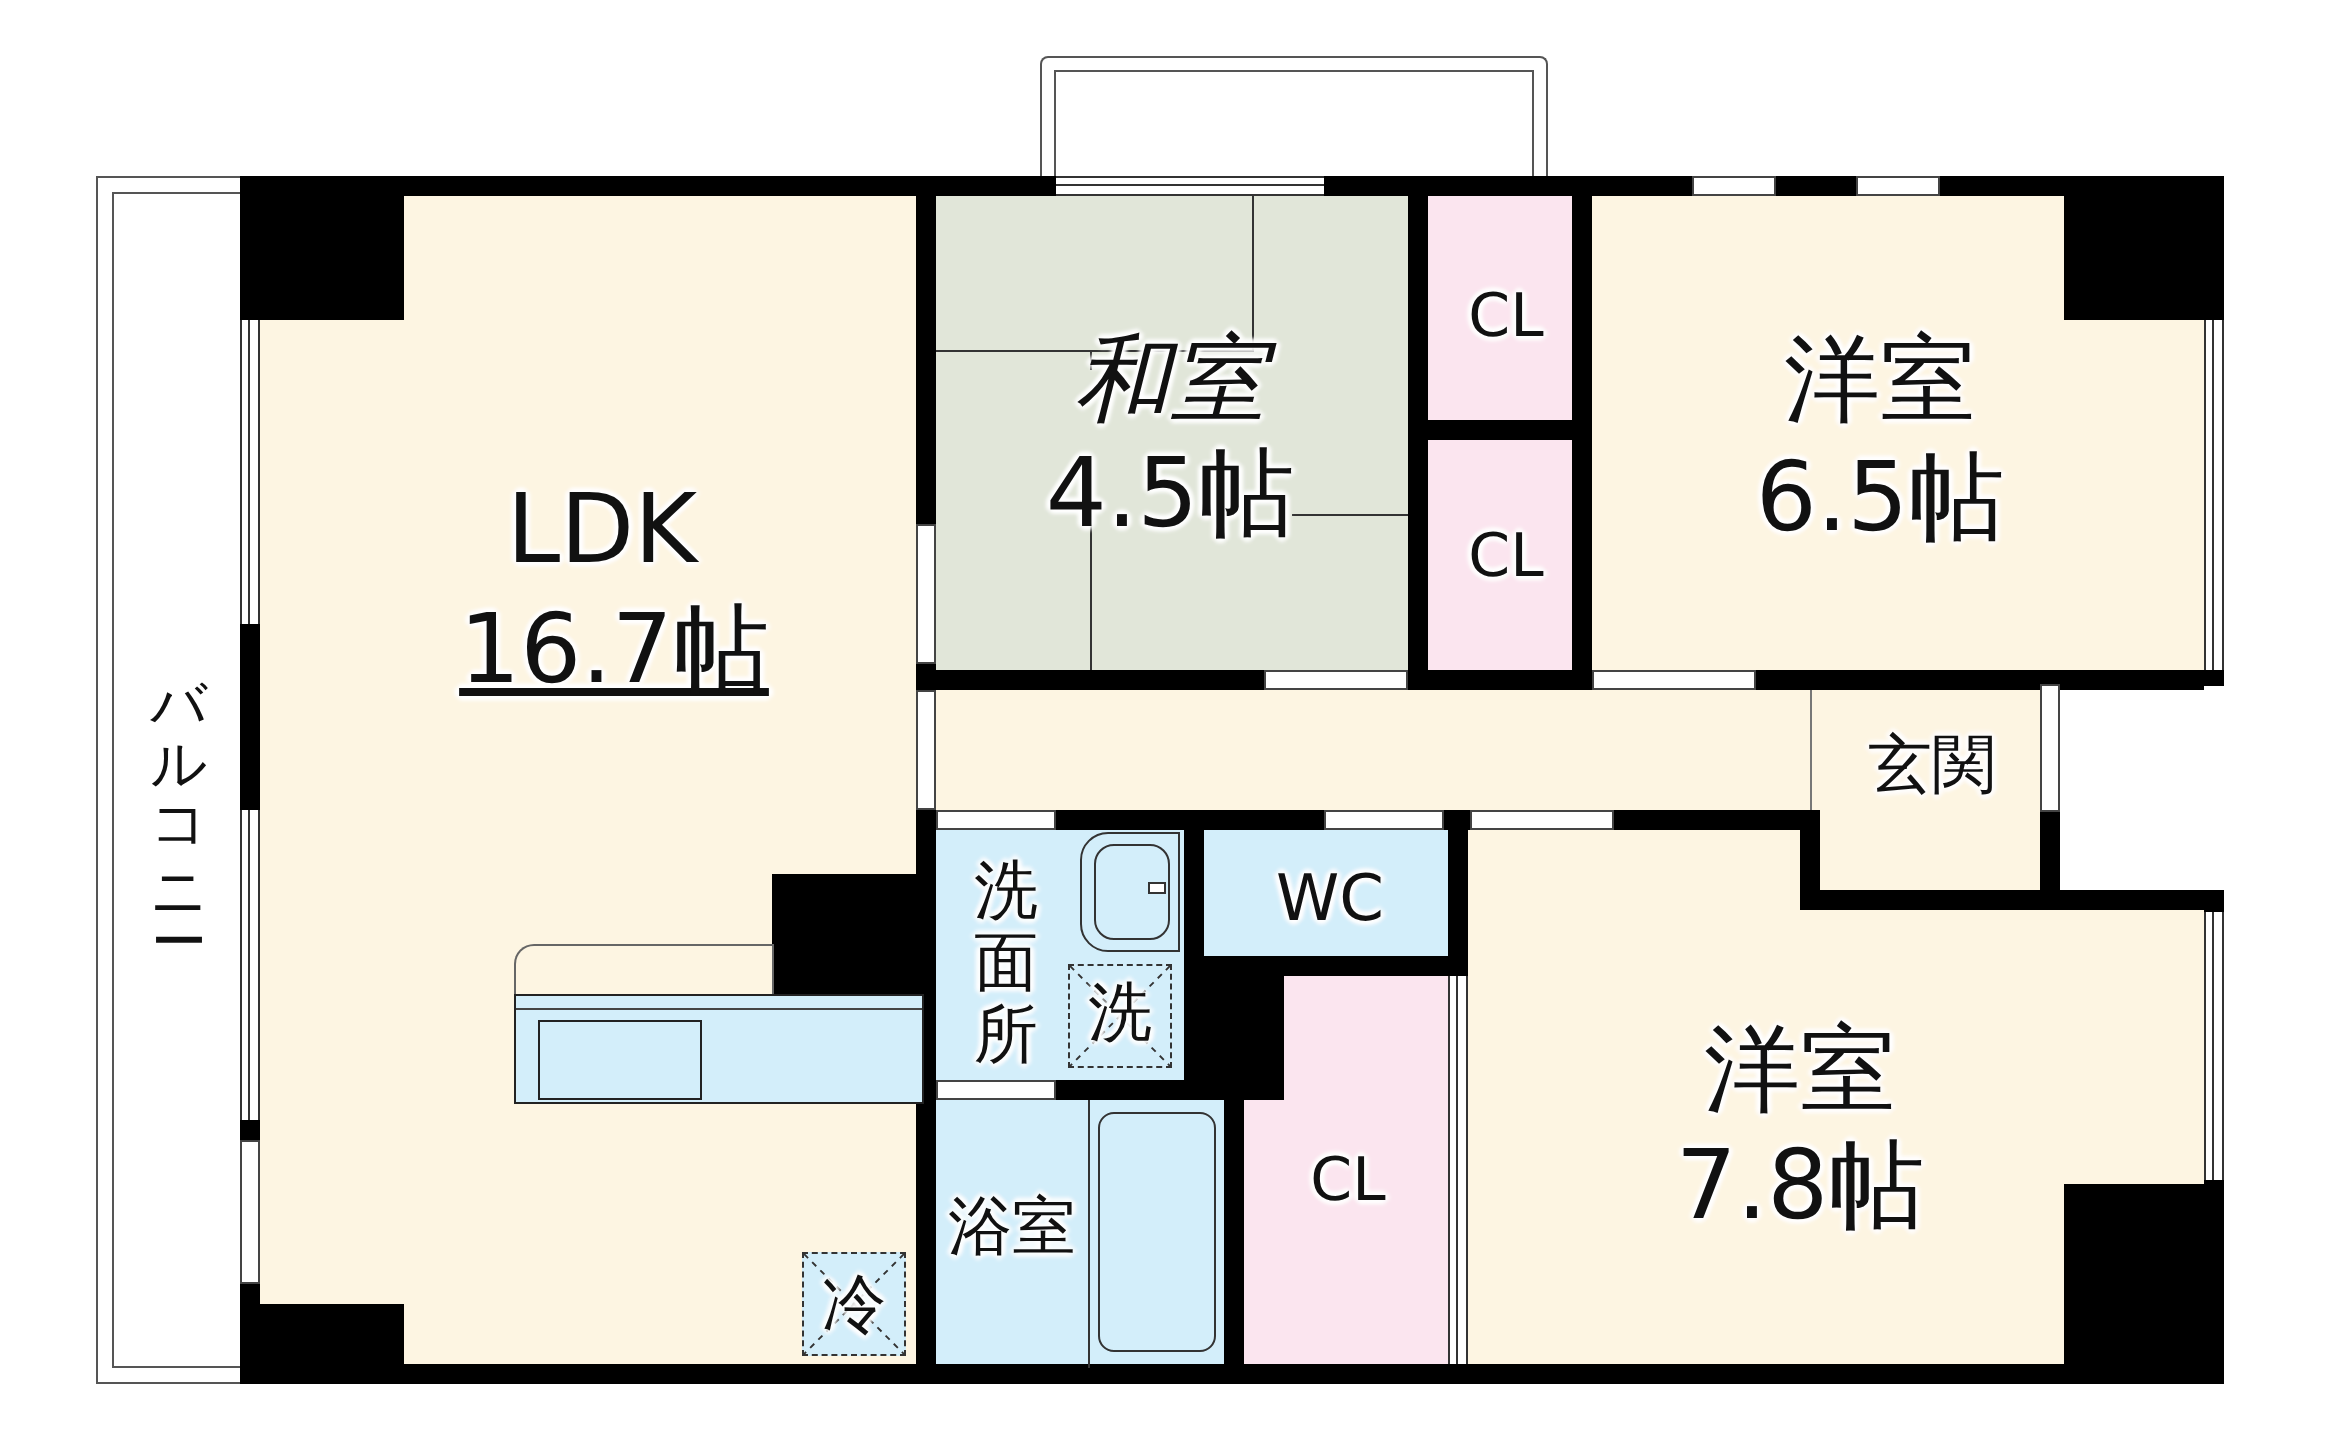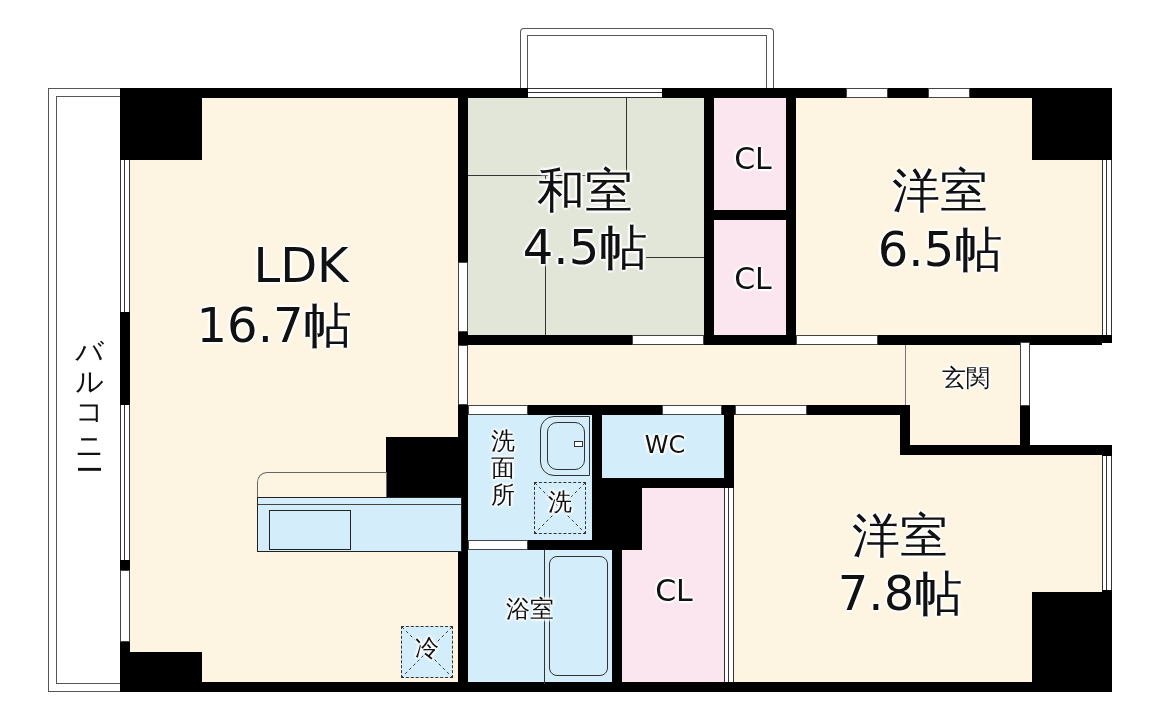--- a/index.html
+++ b/index.html
@@ -9,21 +9,21 @@
   .room{position:absolute;box-sizing:border-box;}
   .beige{background:#fdf5e2;}
   .green{background:#e1e6d9;}
   .pink{background:#fbe5ef;}
   .blue{background:#d3eefa;}
   .label{position:absolute;text-align:center;color:#111;line-height:1.05;
     text-shadow:0 0 3px #fff,0 0 3px #fff,2px 0 2px #fff,-2px 0 2px #fff,0 2px 2px #fff,0 -2px 2px #fff;
     white-space:pre-line;}
   .big{font-size:48px;}
   .med{font-size:30px;}
-  .sm{font-size:24px;}
+  .sm{font-size:32px;}
   .winv{position:absolute;background:#fff;box-sizing:border-box;border-left:1px solid #333;border-right:1px solid #333;}
   .winv::after{content:"";position:absolute;left:40%;top:0;bottom:0;border-left:1px solid #333;}
   .winh{position:absolute;background:#fff;box-sizing:border-box;border-top:1px solid #333;border-bottom:1px solid #333;}
   .winh::after{content:"";position:absolute;top:40%;left:0;right:0;border-top:1px solid #333;}
   .door{position:absolute;background:#fff;border:1px solid #444;box-sizing:border-box;}
   .tline{position:absolute;background:#333;}
   .balc{position:absolute;border:1px solid #555;box-sizing:border-box;}
   .dash{position:absolute;border:1.5px dashed #333;box-sizing:border-box;background:#d3eefa;overflow:hidden;}
   .dash svg{position:absolute;left:0;top:0;width:100%;height:100%;}
   .vtext{position:absolute;writing-mode:vertical-rl;font-size:28px;color:#111;letter-spacing:2px;}
@@ -130,37 +130,37 @@
 
 <div class="dash" style="left:401px;top:626px;width:52px;height:52px;">
   <svg viewBox="0 0 52 52" preserveAspectRatio="none">
       <line x1="0" y1="0" x2="52" y2="52" stroke="#333" stroke-dasharray="3,3" stroke-width="1"></line>
       <line x1="52" y1="0" x2="0" y2="52" stroke="#333" stroke-dasharray="3,3" stroke-width="1"></line>
     </svg>
 </div>
 <div class="label sm" style="left:401px;top:636px;width:52px;">冷</div>
 
 <div class="label big" style="left:201px;top:240px;width:200px;">LDK</div>
-<div class="label big" style="left:164px;top:300px;width:220px;">16.7帖</div>
+<div class="label big" style="left:197px;top:300px;width:220px;text-decoration:underline;">16.7帖</div>
 
-<div class="label big" style="left:500px;top:165px;width:170px;">和室</div>
+<div class="label big" style="left:500px;top:165px;width:170px;font-style:italic;">和室</div>
 <div class="label big" style="left:490px;top:222px;width:190px;">4.5帖</div>
 
 <div class="label med" style="left:712px;top:143px;width:82px;">CL</div>
 <div class="label med" style="left:712px;top:263px;width:82px;">CL</div>
 
 <div class="label big" style="left:855px;top:165px;width:170px;">洋室</div>
 <div class="label big" style="left:845px;top:224px;width:190px;">6.5帖</div>
 
 <div class="label sm" style="left:912px;top:366px;width:108px;">玄関</div>
 
 <div class="label sm" style="left:478px;top:428px;width:50px;line-height:1.12;">洗
 面
 所</div>
 
 <div class="label sm" style="left:604px;top:433px;width:122px;">WC</div>
 
-<div class="label sm" style="left:492px;top:597px;width:76px;">浴室</div>
+<div class="label sm" style="left:468px;top:597px;width:76px;">浴室</div>
 
 <div class="label med" style="left:625px;top:575px;width:98px;">CL</div>
 
 <div class="label big" style="left:815px;top:510px;width:170px;">洋室</div>
 <div class="label big" style="left:805px;top:568px;width:190px;">7.8帖</div>
 
 </body></html>

